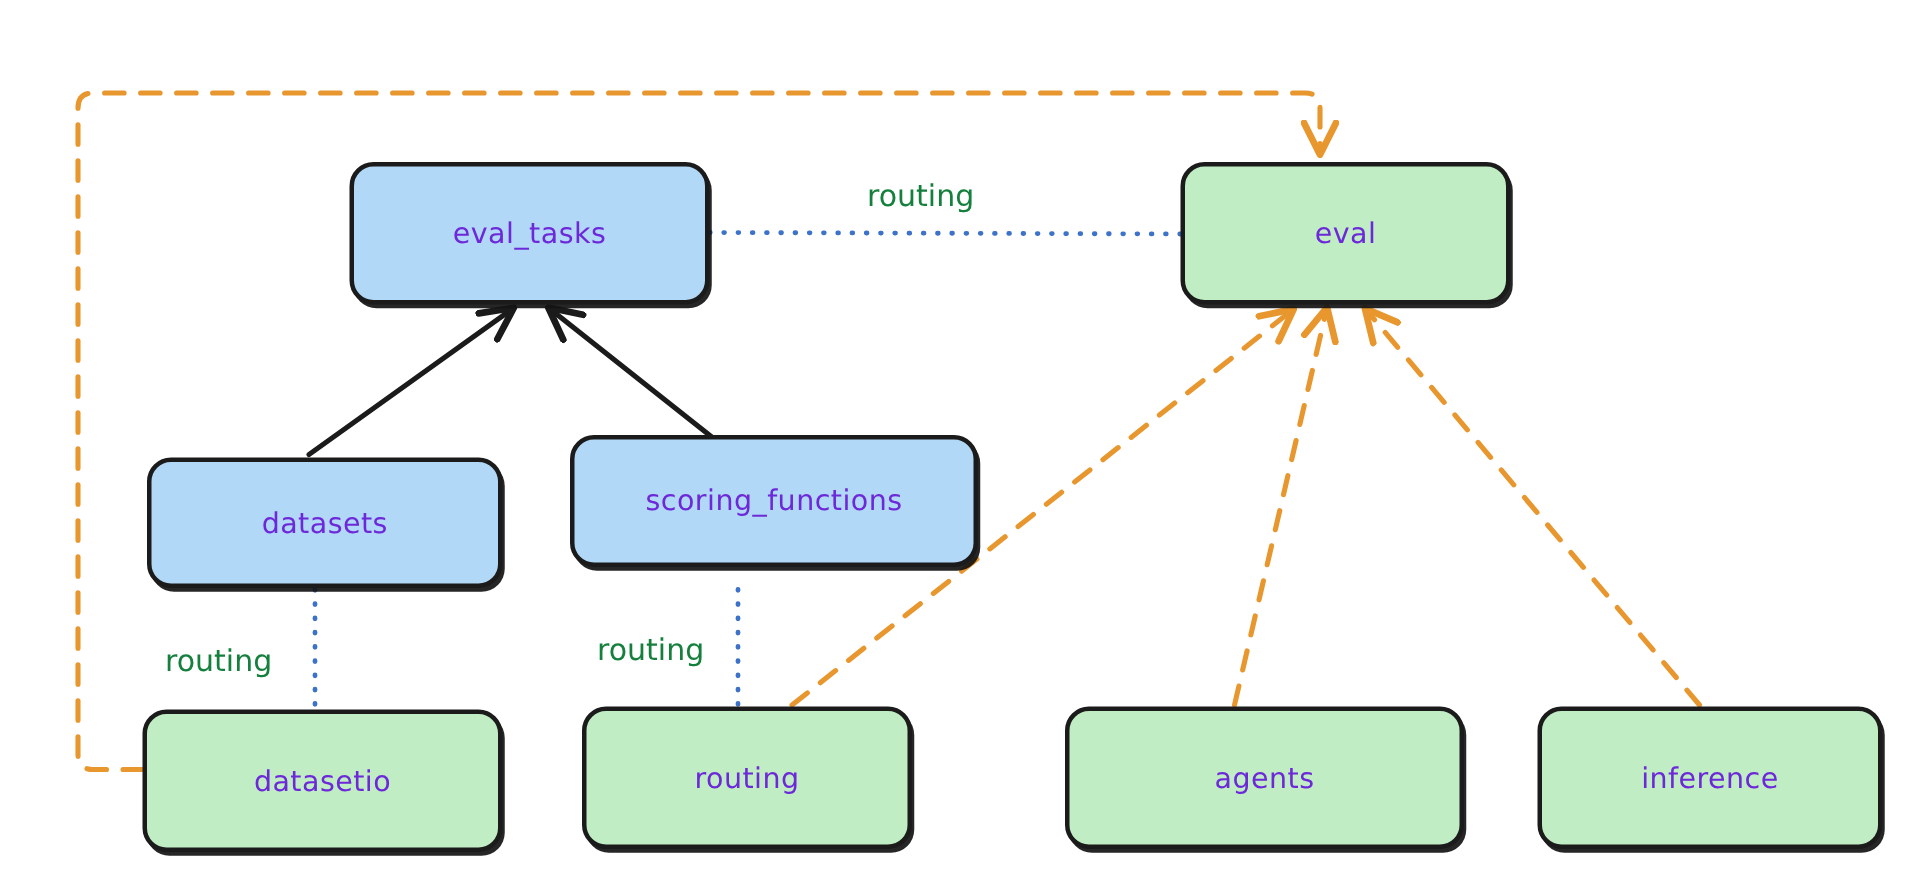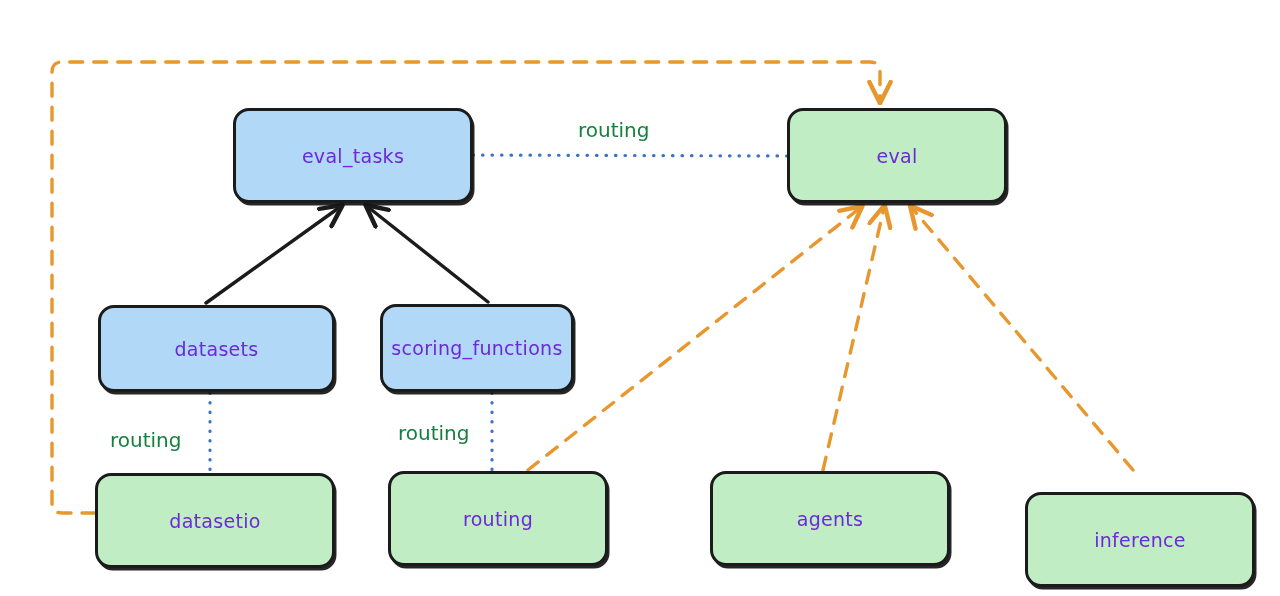--- a/index.html
+++ b/index.html
@@ -94,37 +94,37 @@
   </div>
 
   <div class="node blue" style="left:98px; top:305px; width:237px; height:87px;">
     <span class="node-label">datasets</span>
   </div>
 
   <div class="node green" style="left:787px; top:108px; width:220px; height:95px;">
     <span class="node-label">eval</span>
   </div>
 
-  <div class="node blue" style="left:380px; top:304px; width:194px; height:88px;">
+  <div class="node blue" style="left:380px; top:290px; width:272px; height:88px;">
     <span class="node-label">scoring_functions</span>
   </div>
 
   <div class="node green" style="left:95px; top:473px; width:240px; height:95px;">
     <span class="node-label">datasetio</span>
   </div>
 
   <div class="node green" style="left:388px; top:471px; width:220px; height:95px;">
     <span class="node-label">routing</span>
   </div>
 
-  <div class="node green" style="left:710px; top:471px; width:240px; height:95px;">
+  <div class="node green" style="left:710px; top:471px; width:266px; height:95px;">
     <span class="node-label">agents</span>
   </div>
 
-  <div class="node green" style="left:1025px; top:471px; width:230px; height:95px;margin-top:21px;">
+  <div class="node green" style="left:1025px; top:471px; width:230px; height:95px;">
     <span class="node-label">inference</span>
   </div>
 
   <span class="edge-label" style="left:578px; top:118px;">routing</span>
   <span class="edge-label" style="left:110px; top:428px;">routing</span>
   <span class="edge-label" style="left:398px; top:421px;">routing</span>
 
 </div>
 
 </body></html>

